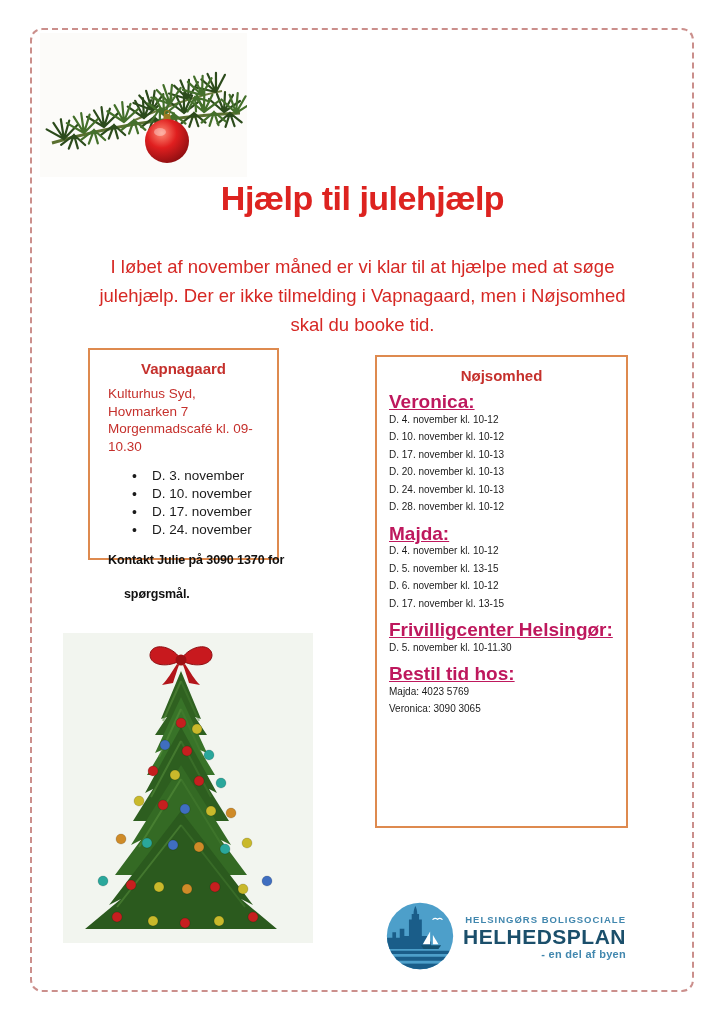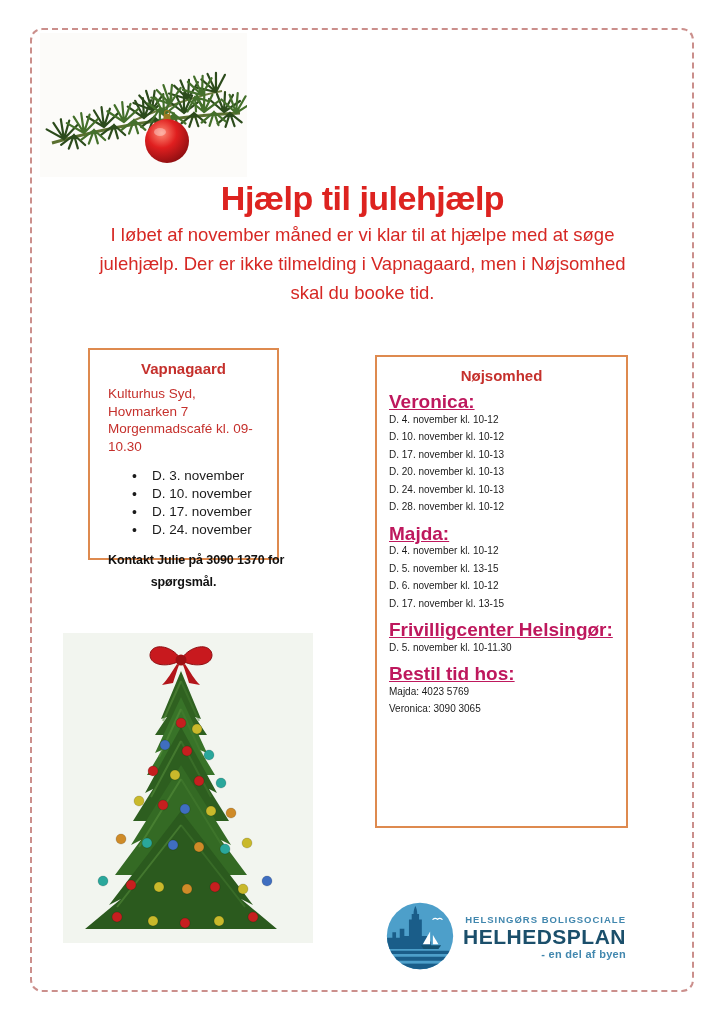--- a/index.html
+++ b/index.html
@@ -10,39 +10,39 @@
   .page-border{
     position:absolute;left:30px;top:28px;width:664px;height:964px;
     box-sizing:border-box;border:2px dashed #cb8f8c;border-radius:12px;
   }
   .branch-photo{position:absolute;left:40px;top:33px;width:207px;height:144px;}
   .title{
     position:absolute;left:0;right:0;top:179px;margin:0;text-align:center;
     font-size:34px;font-weight:bold;color:#dd2320;letter-spacing:-0.5px;
   }
   .intro{
-    position:absolute;left:0;right:0;top:220px;text-align:center;
+    position:absolute;left:0;right:0;top:252px;text-align:center;
     font-size:18.5px;line-height:29px;color:#d62824;
   }
   .box{
     position:absolute;box-sizing:border-box;background:#ffffff;
     border:2px solid #de8a4f;
   }
   .box-left{left:88px;top:348px;width:191px;height:212px;padding:8px 18px;}
   .box-right{left:375px;top:355px;width:253px;height:473px;padding:8px 12px;}
   .box h2{margin:2px 0 8px;text-align:center;font-size:15px;font-weight:bold;color:#c5302c;}
   .red-line{margin:0;color:#c5302c;font-size:13.5px;line-height:17.5px;}
   .box-left ul{list-style:none;margin:12px 0 0;padding:0;}
   .box-left li{
     position:relative;font-size:13.5px;line-height:18px;color:#1b1b1b;padding-left:44px;
   }
   .box-left li::before{content:"•";position:absolute;left:24px;font-size:14px;}
   .contact{margin:13px 0 0;font-weight:bold;font-size:12.5px;line-height:17.5px;
     letter-spacing:-0.1px;white-space:nowrap;color:#111;}
-  .contact.second{margin:4px;text-align:center;}
+  .contact.second{margin:16px;}
   .section-h{
     margin:9px 0 0;font-size:19px;line-height:17.5px;font-weight:bold;
     color:#be185d;text-decoration:underline;
   }
   .section-lines div{font-size:10px;line-height:17.5px;color:#1b1b1b;}
   .address{margin-top:6px;}
   .tree-photo{position:absolute;left:63px;top:633px;width:250px;height:310px;}
   .logo{position:absolute;left:385px;top:901px;display:flex;align-items:center;}
   .logo-emblem{width:70px;height:70px;flex:0 0 auto;}
   .logo-text{margin-left:8px;padding-top:2px;text-align:right;}

